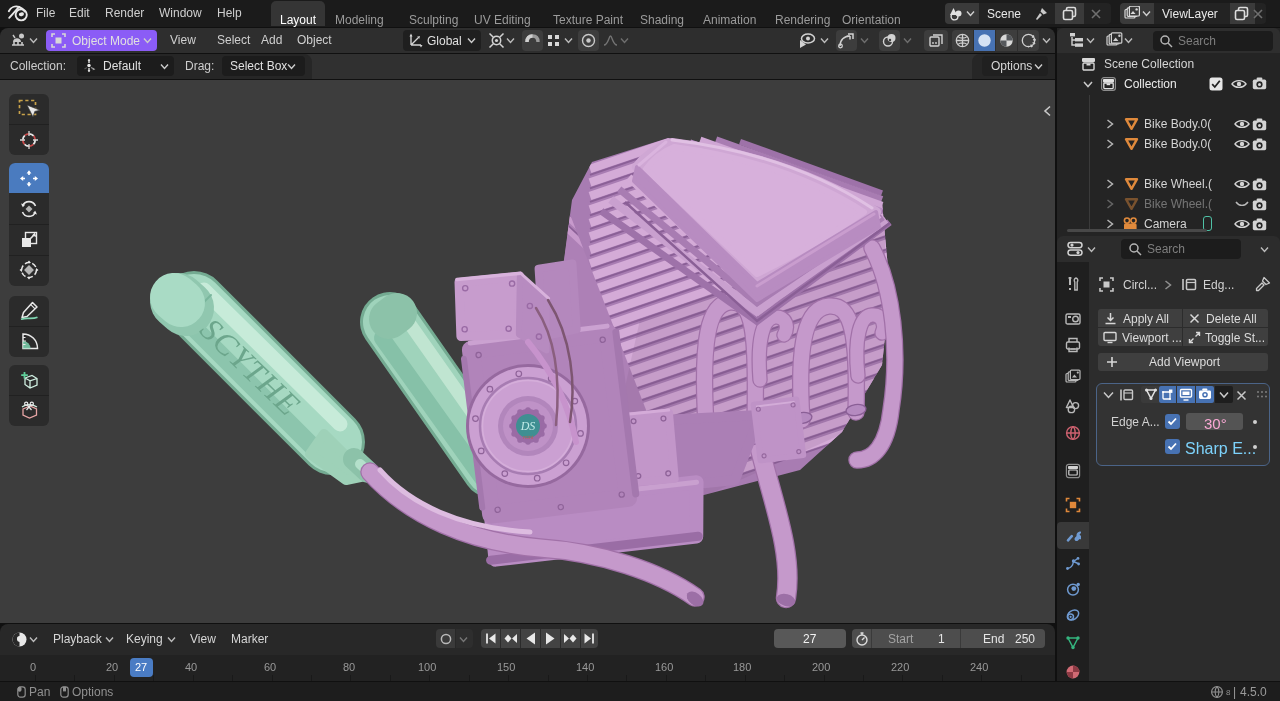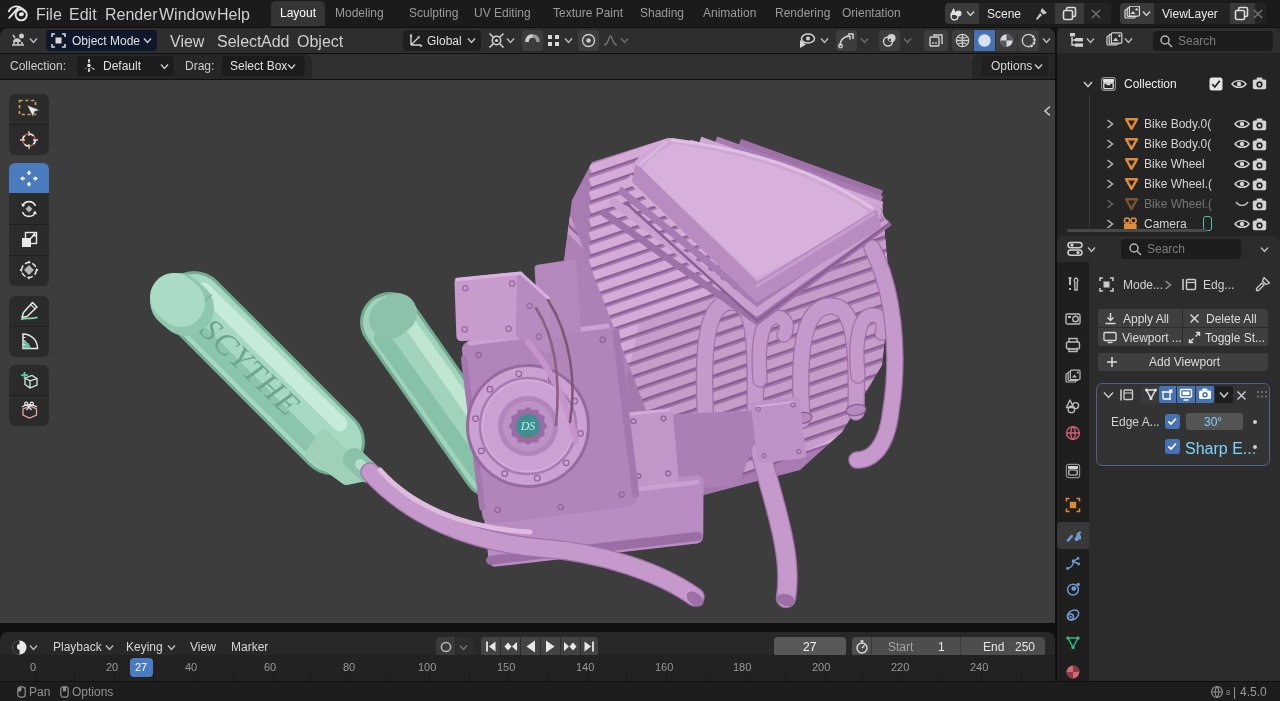--- a/index.html
+++ b/index.html
@@ -3,28 +3,28 @@
 <meta charset="utf-8">
 <style>
 * { margin:0; padding:0; box-sizing:border-box; }
 html,body { width:1280px; height:701px; overflow:hidden; background:#101010; }
 body, div, span { font-family:"Liberation Sans", sans-serif; }
 #root { position:relative; width:1280px; height:701px; background:#101010; }
 .abs { position:absolute; }
 .dim { color:#999; }
 
 #topbar { left:0; top:0; width:1280px; height:27px; background:#1b1b1b; }
-.menu { position:absolute; top:6px; font-size:16px; color:#cfcfcf; }
-.tab { position:absolute; top:1px; height:25px; line-height:25px; font-size:12px; color:#9b9b9b; padding:0 9px; border-radius:5px 5px 0 0; }
+.menu { position:absolute; top:6px; font-size:12px; color:#cfcfcf; }
+.tab { position:absolute; top:1px; height:25px; line-height:25px; font-size:12px; color:#9b9b9b; padding:7px 9px; border-radius:5px 5px 0 0; }
 .tab.active { background:#353535; color:#ffffff; }
 
 #vheader { left:0; top:28px; width:1055px; height:25px; background:#2e2e2e; border-radius:8px 8px 0 0; }
 #tools { left:0; top:54px; width:1055px; height:25px; background:#303030; }
 #viewport { left:0; top:80px; width:1055px; height:543px; background:#3d3d3d; }
-#tlheader { left:0; top:624px; width:1055px; height:31px; background:#282828; border-radius:8px 8px 0 0;margin-top:8px;}
+#tlheader { left:0; top:624px; width:1055px; height:31px; background:#282828; border-radius:8px 8px 0 0;}
 #ruler { left:0; top:655px; width:1055px; height:26px; background:#222222; }
 #status { left:0; top:682px; width:1280px; height:19px; background:#1d1d1d; }
 #rightcol { left:1057px; top:28px; width:223px; height:653px; background:#242424; }
 #outheader { left:1057px; top:28px; width:223px; height:25px; background:#2e2e2e; border-radius:6px 6px 0 0; }
 #outbody { left:1057px; top:53px; width:223px; height:181px; background:#242424; }
 #props { left:1057px; top:236px; width:223px; height:445px; background:#2c2c2c; border-radius:6px 6px 0 0; }
 #ptabs { left:1057px; top:262px; width:32px; height:419px; background:#1f1f1f; }
 .orow { position:absolute; left:0; width:223px; height:20px; }
 .orow .lbl { position:absolute; left:87px; top:3px; font-size:12px; color:#d4d4d4; }
 </style>
@@ -106,21 +106,21 @@
     <svg class="abs" style="left:10px;top:4px" width="18" height="17" viewBox="0 0 18 17">
       <path d="M2,13 L14,13 M4,13 L4,10 M8,13 L8,10 M12,13 L12,10" stroke="#c9c9c9" stroke-width="1.6"></path>
       <path d="M3,10 C3,5 11,5 11,10 Z" fill="#c9c9c9"></path>
       <circle cx="11.5" cy="4" r="2.5" fill="#c9c9c9"></circle>
       <path d="M5,6 L3,3" stroke="#c9c9c9" stroke-width="1.4"></path>
     </svg>
     <svg class="abs" style="left:29px;top:9px" width="9" height="7" viewBox="0 0 9 7">
         <path d="M1,1.5 L4.5,5.5 L8,1.5" fill="none" stroke="#bbb" stroke-width="1.4"></path>
       </svg>
 
-    <div class="abs" style="left:46px;top:2px;width:111px;height:21px;background:#0f172a;border-radius:4px">
+    <div class="abs" style="left:46px;top:2px;width:111px;height:21px;background:#8b5cf6;border-radius:4px">
       <svg class="abs" style="left:5px;top:3px" width="15" height="15" viewBox="0 0 15 15">
         <path d="M1,4 L1,1 L4,1 M11,1 L14,1 L14,4 M14,11 L14,14 L11,14 M4,14 L1,14 L1,11" fill="none" stroke="#d8d8d8" stroke-width="1.6"></path>
         <rect x="4.5" y="4.5" width="6" height="6" fill="#d8d8d8"></rect>
       </svg>
       <span class="abs" style="left:26px;top:4px;font-size:12px;color:#e0e0e0">Object Mode</span>
       <svg class="abs" style="left:97px;top:7px" width="9" height="7" viewBox="0 0 9 7">
           <path d="M1,1.5 L4.5,5.5 L8,1.5" fill="none" stroke="#ccc" stroke-width="1.4"></path>
         </svg>
     </div>
     <span class="menu" style="left:170px;top:5px">View</span>
@@ -642,20 +642,28 @@
         <circle cx="6" cy="6" r="4" fill="none" stroke="#b5b5b5" stroke-width="1.5"></circle>
         <path d="M9,9 L13,13" stroke="#b5b5b5" stroke-width="1.5"></path>
       </svg>
       <span class="abs" style="left:25px;top:3px;font-size:12px;color:#7e7e7e">Search</span>
     </div>
   </div>
   <div id="outbody" class="abs">
 
     <div class="abs" style="left:32px;top:42px;width:1px;height:134px;background:#3a3a3a"></div>
 
+    <div class="abs" style="left:0;top:1px;width:223px;height:20px">
+      <svg class="abs" style="left:24px;top:3px" width="15" height="14" viewBox="0 0 15 14">
+        <rect x="1" y="1" width="13" height="4" rx="1" fill="#d8d8d8"></rect>
+        <rect x="2" y="6" width="11" height="7" rx="1" fill="none" stroke="#d8d8d8" stroke-width="1.4"></rect>
+        <rect x="5.5" y="6.5" width="4" height="2" fill="#d8d8d8"></rect>
+      </svg>
+      <span class="abs" style="left:47px;top:3px;font-size:12px;color:#d6d6d6">Scene Collection</span>
+    </div>
 
     <div class="abs" style="left:0;top:21px;width:223px;height:20px">
       <svg class="abs" style="left:26px;top:7px" width="10" height="7" viewBox="0 0 10 7">
           <path d="M1,1 L5,5.5 L9,1" fill="none" stroke="#c9c9c9" stroke-width="1.5"></path>
         </svg>
       <svg class="abs" style="left:43px;top:2px" width="17" height="16" viewBox="0 0 17 16">
         <rect x="1.6" y="1.6" width="13.8" height="12.8" rx="2.4" fill="none" stroke="#8c8c8c" stroke-width="1.2"></rect>
         <rect x="3" y="3" width="11" height="3.4" rx="0.8" fill="#e2e2e2"></rect>
         <rect x="3.8" y="7" width="9.4" height="5.6" rx="0.8" fill="none" stroke="#e2e2e2" stroke-width="1.3"></rect>
         <rect x="6.6" y="7.4" width="3.6" height="1.8" fill="#e2e2e2"></rect>
@@ -707,99 +715,80 @@
           <path d="M1,6 C4,1.5 12,1.5 15,6 C12,10.5 4,10.5 1,6 Z" fill="none" stroke="#d4d4d4" stroke-width="1.4"></path>
           <circle cx="8" cy="6" r="2.2" fill="#d4d4d4"></circle>
         </svg>
       <svg class="abs" style="left:195px;top:4px" width="15" height="13" viewBox="0 0 15 13">
           <rect x="0.8" y="2.6" width="13.4" height="9.6" rx="1.6" fill="#d4d4d4"></rect>
           <rect x="4.6" y="0.6" width="5.8" height="2.6" rx="1.2" fill="#d4d4d4"></rect>
           <circle cx="7.5" cy="7.4" r="3.1" fill="#242424"></circle>
           <circle cx="7.5" cy="7.4" r="1.5" fill="#d4d4d4"></circle>
         </svg>
     </div>
-    <div class="orow" style="top:101px;opacity:1">
+    <div class="orow" style="top:121px;opacity:1">
       <svg class="abs" style="left:49px;top:5px;opacity:1.0" width="8" height="10" viewBox="0 0 8 10">
           <path d="M1.5,1 L6.5,5 L1.5,9" fill="none" stroke="#b5b5b5" stroke-width="1.5"></path>
         </svg>
       <svg class="abs" style="left:67px;top:3px;opacity:1.0" width="15" height="14" viewBox="0 0 15 14">
           <path d="M2,2.2 L13,2.2 L7.5,11.8 Z" fill="none" stroke="#e08a3c" stroke-width="2.4" stroke-linejoin="round"></path>
         </svg>
-      <span class="lbl" style="opacity:1.0">Bike Wheel</span>
+      <span class="lbl" style="opacity:1.0">Bike Wheel.(</span>
       <svg class="abs" style="left:177px;top:4px" width="16" height="12" viewBox="0 0 16 12">
           <path d="M1,6 C4,1.5 12,1.5 15,6 C12,10.5 4,10.5 1,6 Z" fill="none" stroke="#d4d4d4" stroke-width="1.4"></path>
           <circle cx="8" cy="6" r="2.2" fill="#d4d4d4"></circle>
         </svg>
       <svg class="abs" style="left:195px;top:4px" width="15" height="13" viewBox="0 0 15 13">
           <rect x="0.8" y="2.6" width="13.4" height="9.6" rx="1.6" fill="#d4d4d4"></rect>
           <rect x="4.6" y="0.6" width="5.8" height="2.6" rx="1.2" fill="#d4d4d4"></rect>
           <circle cx="7.5" cy="7.4" r="3.1" fill="#242424"></circle>
           <circle cx="7.5" cy="7.4" r="1.5" fill="#d4d4d4"></circle>
         </svg>
     </div>
-    <div class="orow" style="top:121px;opacity:1">
-      <svg class="abs" style="left:49px;top:5px;opacity:1.0" width="8" height="10" viewBox="0 0 8 10">
+    <div class="orow" style="top:141px">
+      <svg class="abs" style="left:49px;top:5px;opacity:0.45" width="8" height="10" viewBox="0 0 8 10">
           <path d="M1.5,1 L6.5,5 L1.5,9" fill="none" stroke="#b5b5b5" stroke-width="1.5"></path>
         </svg>
-      <svg class="abs" style="left:67px;top:3px;opacity:1.0" width="15" height="14" viewBox="0 0 15 14">
+      <svg class="abs" style="left:67px;top:3px;opacity:0.45" width="15" height="14" viewBox="0 0 15 14">
           <path d="M2,2.2 L13,2.2 L7.5,11.8 Z" fill="none" stroke="#e08a3c" stroke-width="2.4" stroke-linejoin="round"></path>
         </svg>
-      <span class="lbl" style="opacity:1.0">Bike Wheel.(</span>
+      <span class="lbl" style="opacity:0.45">Bike Wheel.(</span>
       <svg class="abs" style="left:177px;top:4px" width="16" height="12" viewBox="0 0 16 12">
-          <path d="M1,6 C4,1.5 12,1.5 15,6 C12,10.5 4,10.5 1,6 Z" fill="none" stroke="#d4d4d4" stroke-width="1.4"></path>
-          <circle cx="8" cy="6" r="2.2" fill="#d4d4d4"></circle>
+          <path d="M2,4 C5,8.5 11,8.5 14,4" fill="none" stroke="#b9b9b9" stroke-width="1.4"></path>
         </svg>
       <svg class="abs" style="left:195px;top:4px" width="15" height="13" viewBox="0 0 15 13">
           <rect x="0.8" y="2.6" width="13.4" height="9.6" rx="1.6" fill="#d4d4d4"></rect>
           <rect x="4.6" y="0.6" width="5.8" height="2.6" rx="1.2" fill="#d4d4d4"></rect>
           <circle cx="7.5" cy="7.4" r="3.1" fill="#242424"></circle>
           <circle cx="7.5" cy="7.4" r="1.5" fill="#d4d4d4"></circle>
         </svg>
     </div>
-    <div class="orow" style="top:141px">
-      <svg class="abs" style="left:49px;top:5px;opacity:0.45" width="8" height="10" viewBox="0 0 8 10">
+    <div class="orow" style="top:161px">
+      <svg class="abs" style="left:49px;top:5px" width="8" height="10" viewBox="0 0 8 10">
           <path d="M1.5,1 L6.5,5 L1.5,9" fill="none" stroke="#b5b5b5" stroke-width="1.5"></path>
         </svg>
-      <svg class="abs" style="left:67px;top:3px;opacity:0.45" width="15" height="14" viewBox="0 0 15 14">
-          <path d="M2,2.2 L13,2.2 L7.5,11.8 Z" fill="none" stroke="#e08a3c" stroke-width="2.4" stroke-linejoin="round"></path>
-        </svg>
-      <span class="lbl" style="opacity:0.45">Bike Wheel.(</span>
+      <svg class="abs" style="left:65px;top:3px" width="17" height="14" viewBox="0 0 17 14">
+        <circle cx="5" cy="3.6" r="2.6" fill="none" stroke="#e08a3c" stroke-width="1.6"></circle>
+        <circle cx="11.5" cy="3.6" r="2.6" fill="none" stroke="#e08a3c" stroke-width="1.6"></circle>
+        <rect x="2" y="6.6" width="12.6" height="6.6" rx="1.4" fill="#e08a3c"></rect>
+        <path d="M4.5,13.4 L2.5,15.8 M12,13.4 L14,15.8" stroke="#e08a3c" stroke-width="1.6"></path>
+      </svg>
+      <span class="lbl">Camera</span>
+      <div class="abs" style="left:146px;top:2px;width:9px;height:15px;border:1.5px solid #4fc1a6;border-radius:3px"></div>
       <svg class="abs" style="left:177px;top:4px" width="16" height="12" viewBox="0 0 16 12">
-          <path d="M2,4 C5,8.5 11,8.5 14,4" fill="none" stroke="#b9b9b9" stroke-width="1.4"></path>
+          <path d="M1,6 C4,1.5 12,1.5 15,6 C12,10.5 4,10.5 1,6 Z" fill="none" stroke="#d4d4d4" stroke-width="1.4"></path>
+          <circle cx="8" cy="6" r="2.2" fill="#d4d4d4"></circle>
         </svg>
       <svg class="abs" style="left:195px;top:4px" width="15" height="13" viewBox="0 0 15 13">
           <rect x="0.8" y="2.6" width="13.4" height="9.6" rx="1.6" fill="#d4d4d4"></rect>
           <rect x="4.6" y="0.6" width="5.8" height="2.6" rx="1.2" fill="#d4d4d4"></rect>
           <circle cx="7.5" cy="7.4" r="3.1" fill="#242424"></circle>
           <circle cx="7.5" cy="7.4" r="1.5" fill="#d4d4d4"></circle>
         </svg>
     </div>
-    <div class="orow" style="top:161px">
-      <svg class="abs" style="left:49px;top:5px" width="8" height="10" viewBox="0 0 8 10">
-          <path d="M1.5,1 L6.5,5 L1.5,9" fill="none" stroke="#b5b5b5" stroke-width="1.5"></path>
-        </svg>
-      <svg class="abs" style="left:65px;top:3px" width="17" height="14" viewBox="0 0 17 14">
-        <circle cx="5" cy="3.6" r="2.6" fill="none" stroke="#e08a3c" stroke-width="1.6"></circle>
-        <circle cx="11.5" cy="3.6" r="2.6" fill="none" stroke="#e08a3c" stroke-width="1.6"></circle>
-        <rect x="2" y="6.6" width="12.6" height="6.6" rx="1.4" fill="#e08a3c"></rect>
-        <path d="M4.5,13.4 L2.5,15.8 M12,13.4 L14,15.8" stroke="#e08a3c" stroke-width="1.6"></path>
-      </svg>
-      <span class="lbl">Camera</span>
-      <div class="abs" style="left:146px;top:2px;width:9px;height:15px;border:1.5px solid #4fc1a6;border-radius:3px"></div>
-      <svg class="abs" style="left:177px;top:4px" width="16" height="12" viewBox="0 0 16 12">
-          <path d="M1,6 C4,1.5 12,1.5 15,6 C12,10.5 4,10.5 1,6 Z" fill="none" stroke="#d4d4d4" stroke-width="1.4"></path>
-          <circle cx="8" cy="6" r="2.2" fill="#d4d4d4"></circle>
-        </svg>
-      <svg class="abs" style="left:195px;top:4px" width="15" height="13" viewBox="0 0 15 13">
-          <rect x="0.8" y="2.6" width="13.4" height="9.6" rx="1.6" fill="#d4d4d4"></rect>
-          <rect x="4.6" y="0.6" width="5.8" height="2.6" rx="1.2" fill="#d4d4d4"></rect>
-          <circle cx="7.5" cy="7.4" r="3.1" fill="#242424"></circle>
-          <circle cx="7.5" cy="7.4" r="1.5" fill="#d4d4d4"></circle>
-        </svg>
-    </div>
     <div class="abs" style="left:10px;top:176px;width:140px;height:3px;background:#484848;border-radius:2px"></div>
   </div>
   <div id="props" class="abs">
 
     <svg class="abs" style="left:10px;top:5px" width="17" height="16" viewBox="0 0 17 16">
       <rect x="1" y="1.5" width="14" height="5.2" rx="2.6" fill="none" stroke="#d2d2d2" stroke-width="1.5"></rect>
       <circle cx="5" cy="4.1" r="1.6" fill="#d2d2d2"></circle>
       <rect x="1" y="9" width="14" height="5.2" rx="2.6" fill="none" stroke="#d2d2d2" stroke-width="1.5"></rect>
       <circle cx="11" cy="11.6" r="1.6" fill="#d2d2d2"></circle>
     </svg>
@@ -814,21 +803,21 @@
       <span class="abs" style="left:26px;top:3px;font-size:12px;color:#7e7e7e">Search</span>
     </div>
     <svg class="abs" style="left:203px;top:10px" width="9" height="7" viewBox="0 0 9 7">
         <path d="M1,1.5 L4.5,5.5 L8,1.5" fill="none" stroke="#bbb" stroke-width="1.4"></path>
       </svg>
 
     <svg class="abs" style="left:42px;top:41px" width="15" height="15" viewBox="0 0 15 15">
       <path d="M1,4 L1,1 L4,1 M11,1 L14,1 L14,4 M14,11 L14,14 L11,14 M4,14 L1,14 L1,11" fill="none" stroke="#c9c9c9" stroke-width="1.6"></path>
       <rect x="4.5" y="4.5" width="6" height="6" fill="#c9c9c9"></rect>
     </svg>
-    <span class="abs" style="left:66px;top:42px;font-size:12px;color:#d2d2d2">Mode...</span>
+    <span class="abs" style="left:66px;top:42px;font-size:12px;color:#d2d2d2">Circl...</span>
     <svg class="abs" style="left:107px;top:44px" width="8" height="10" viewBox="0 0 8 10">
         <path d="M1.5,1 L6.5,5 L1.5,9" fill="none" stroke="#909090" stroke-width="1.5"></path>
       </svg>
     <svg class="abs" style="left:124px;top:41px" width="16" height="15" viewBox="0 0 16 15">
       <path d="M2,2 L2,13" stroke="#c9c9c9" stroke-width="1.6"></path>
       <rect x="5.5" y="2.5" width="9" height="10" rx="1" fill="none" stroke="#c9c9c9" stroke-width="1.5"></rect>
       <path d="M5.5,5.5 L14.5,5.5" stroke="#c9c9c9" stroke-width="1.2"></path>
     </svg>
     <span class="abs" style="left:146px;top:42px;font-size:12px;color:#d2d2d2">Edg...</span>
     <svg class="abs" style="left:198px;top:40px" width="16" height="16" viewBox="0 0 16 16">
@@ -914,21 +903,21 @@
           <circle cx="6" cy="6.5" r="1" fill="#bbb"></circle>
           <circle cx="10" cy="6.5" r="1" fill="#bbb"></circle>
       </svg>
       <span class="abs" style="left:14px;top:31px;font-size:12px;color:#d2d2d2">Edge A...</span>
       <div class="abs" style="left:68px;top:30px;width:15px;height:15px;background:#4772b3;border-radius:3px">
         <svg class="abs" style="left:2px;top:3px" width="11" height="9" viewBox="0 0 11 9">
             <path d="M1.5,4.5 L4,7 L9,1.5" fill="none" stroke="#fff" stroke-width="1.8"></path>
           </svg>
       </div>
       <div class="abs" style="left:89px;top:29px;width:57px;height:17px;background:#545454;border-radius:3px">
-        <span class="abs" style="left:18px;top:2px;font-size:12px;color:#7dd3fc">30°</span>
+        <span class="abs" style="left:18px;top:2px;font-size:15px;color:#f9a8d4">30°</span>
       </div>
       <div class="abs" style="left:156px;top:36px;width:4px;height:4px;background:#cfcfcf;border-radius:50%"></div>
       <div class="abs" style="left:68px;top:55px;width:15px;height:15px;background:#4772b3;border-radius:3px">
         <svg class="abs" style="left:2px;top:3px" width="11" height="9" viewBox="0 0 11 9">
             <path d="M1.5,4.5 L4,7 L9,1.5" fill="none" stroke="#fff" stroke-width="1.8"></path>
           </svg>
       </div>
       <span class="abs" style="left:88px;top:56px;font-size:16px;color:#7dd3fc">Sharp E...</span>
       <div class="abs" style="left:156px;top:61px;width:4px;height:4px;background:#cfcfcf;border-radius:50%"></div>
     </div>

